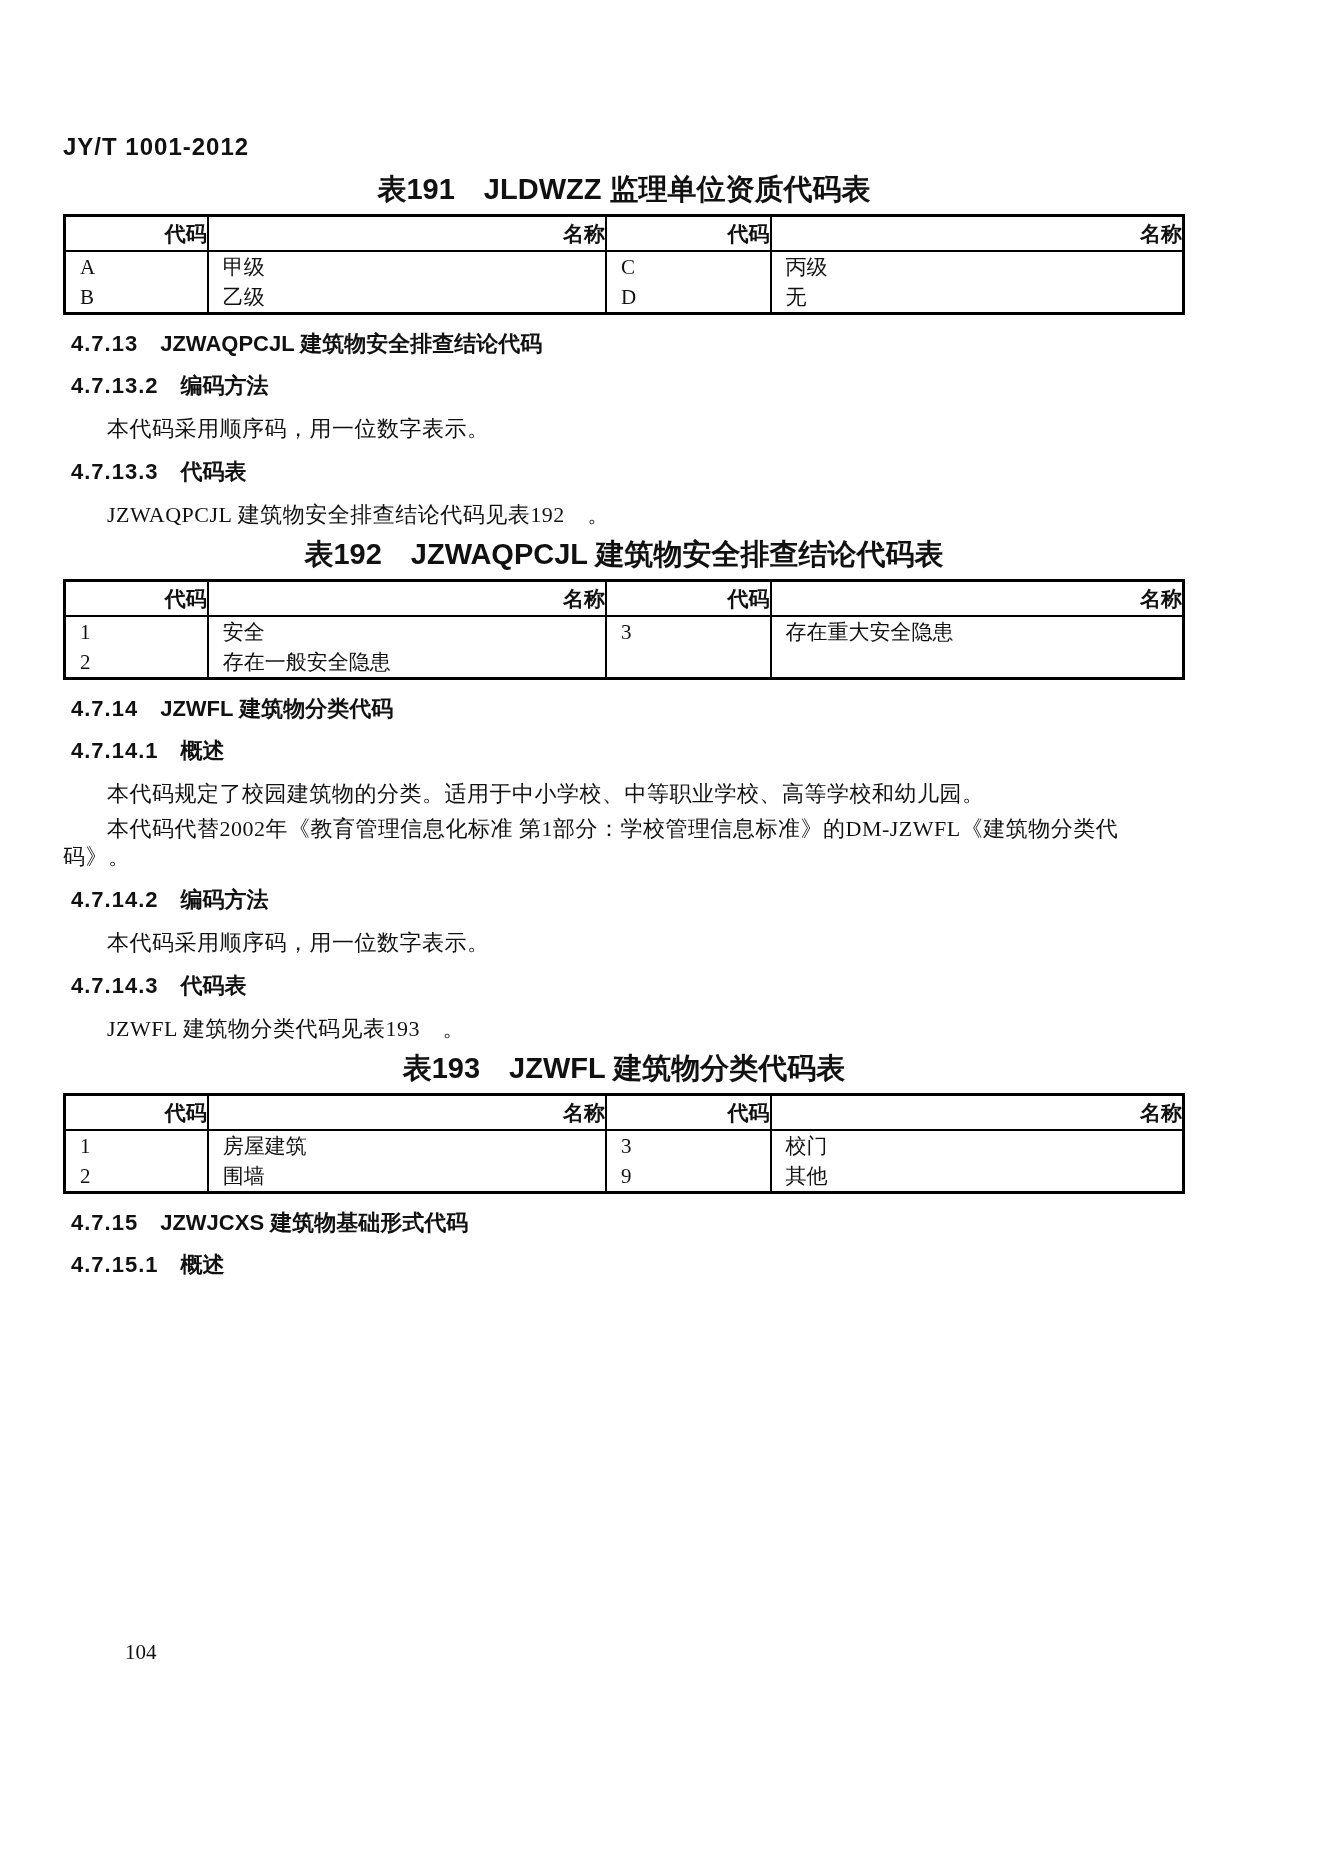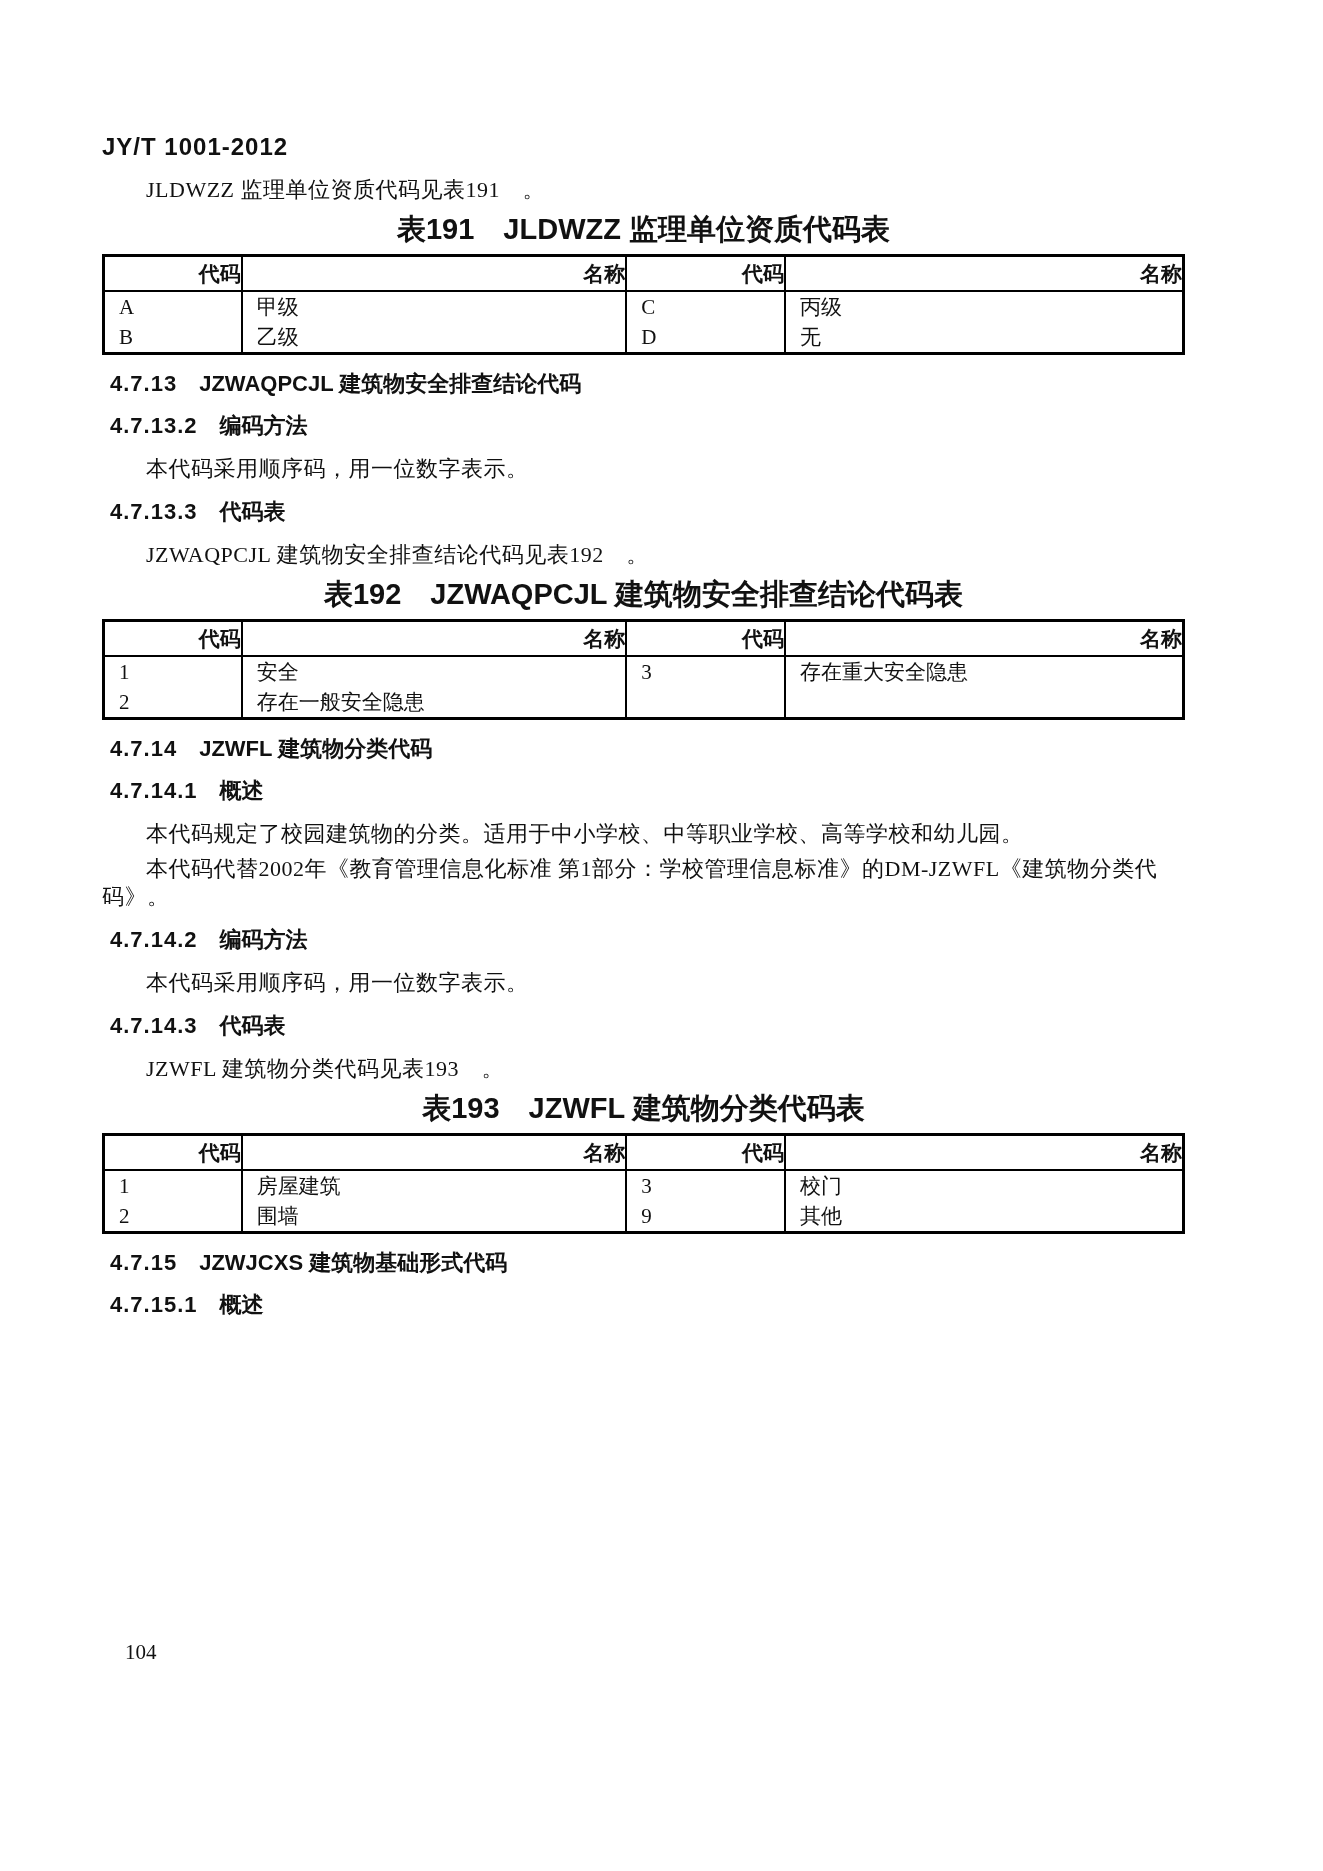--- a/index.html
+++ b/index.html
@@ -5,21 +5,21 @@
   html, body { margin: 0; padding: 0; }
   body {
     width: 1323px; height: 1871px;
     background: #ffffff;
     color: #111111;
     font-family: "Liberation Serif", "DejaVu Serif", serif;
     position: relative;
     overflow: hidden;
   }
   .page { position: relative; width: 1323px; height: 1871px; background: #ffffff; }
-  .content { padding: 134px 138px 0 102px; }
+  .content { padding: 134px 138px 0 63px; }
 
   .doc-code {
     font-family: "Liberation Sans", "DejaVu Sans", sans-serif;
     font-weight: bold;
     font-size: 24px; line-height: 26px;
     letter-spacing: 1px;
     margin: 0 0 16px 0;
   }
 
   p.body {
@@ -86,21 +86,20 @@
   }
 </style>
 </head>
 <body>
 
 <div class="page">
   <div class="content">
 
     <div class="doc-code">JY/T 1001-2012</div>
 
-    <p class="body">JLDWZZ 监理单位资质代码见表191　。</p>
 
     <div class="caption">表191　JLDWZZ 监理单位资质代码表</div>
     <table class="code-table">
       <colgroup>
           <col class="c1">
           <col class="c2">
           <col class="c3">
           <col class="c4">
         </colgroup>
       <thead>

